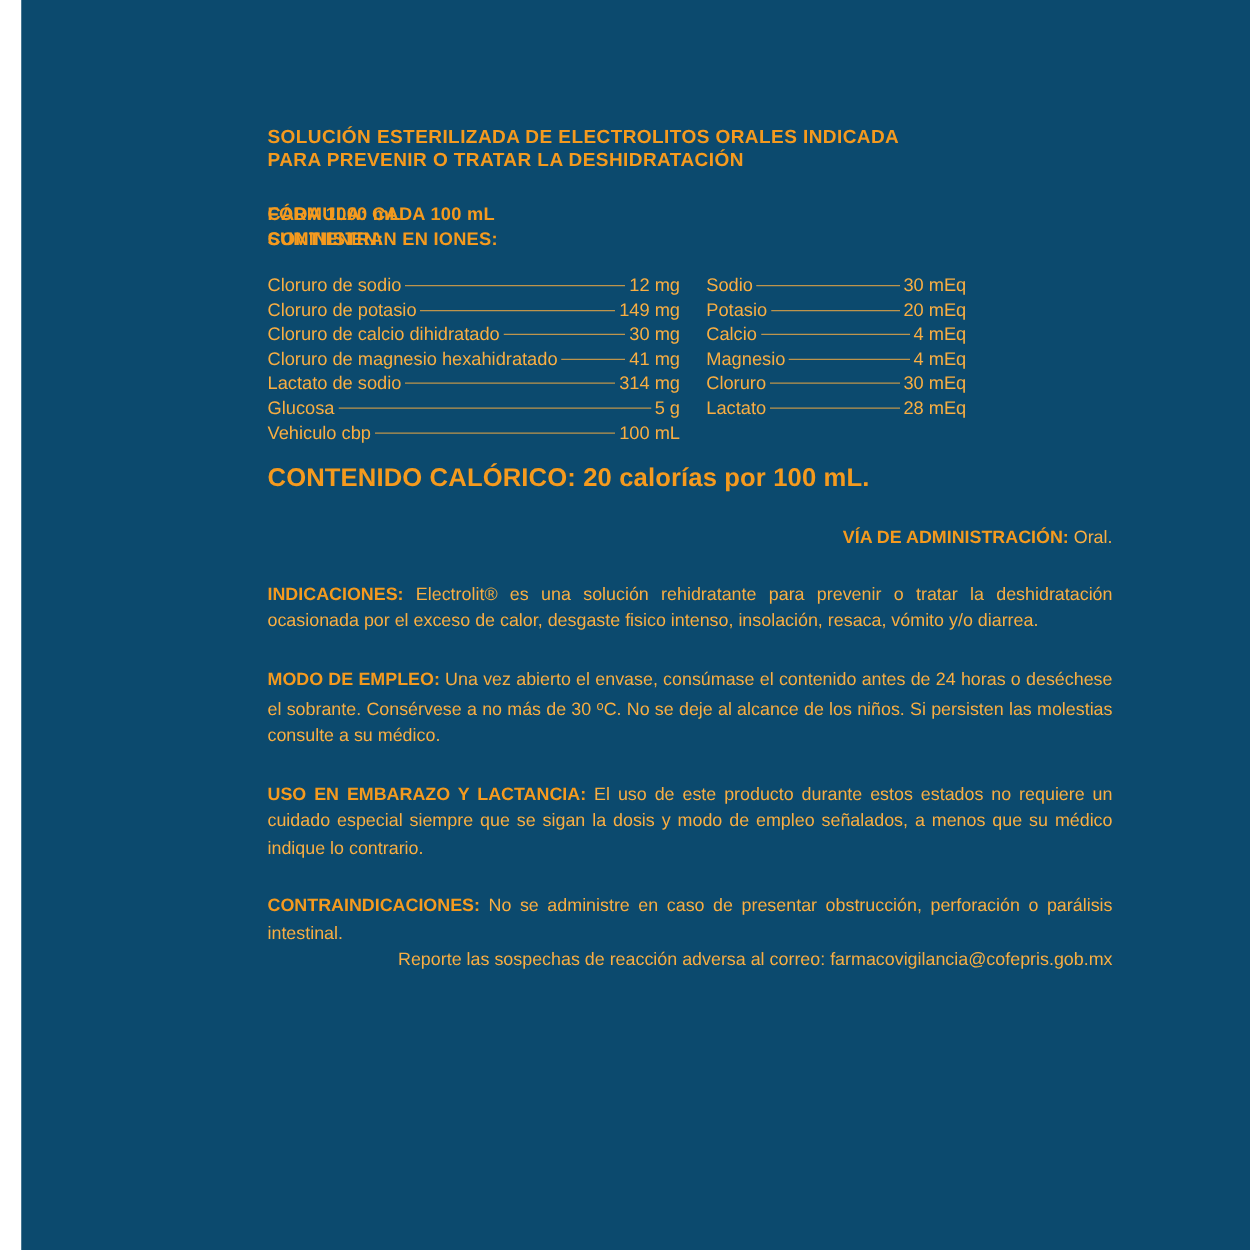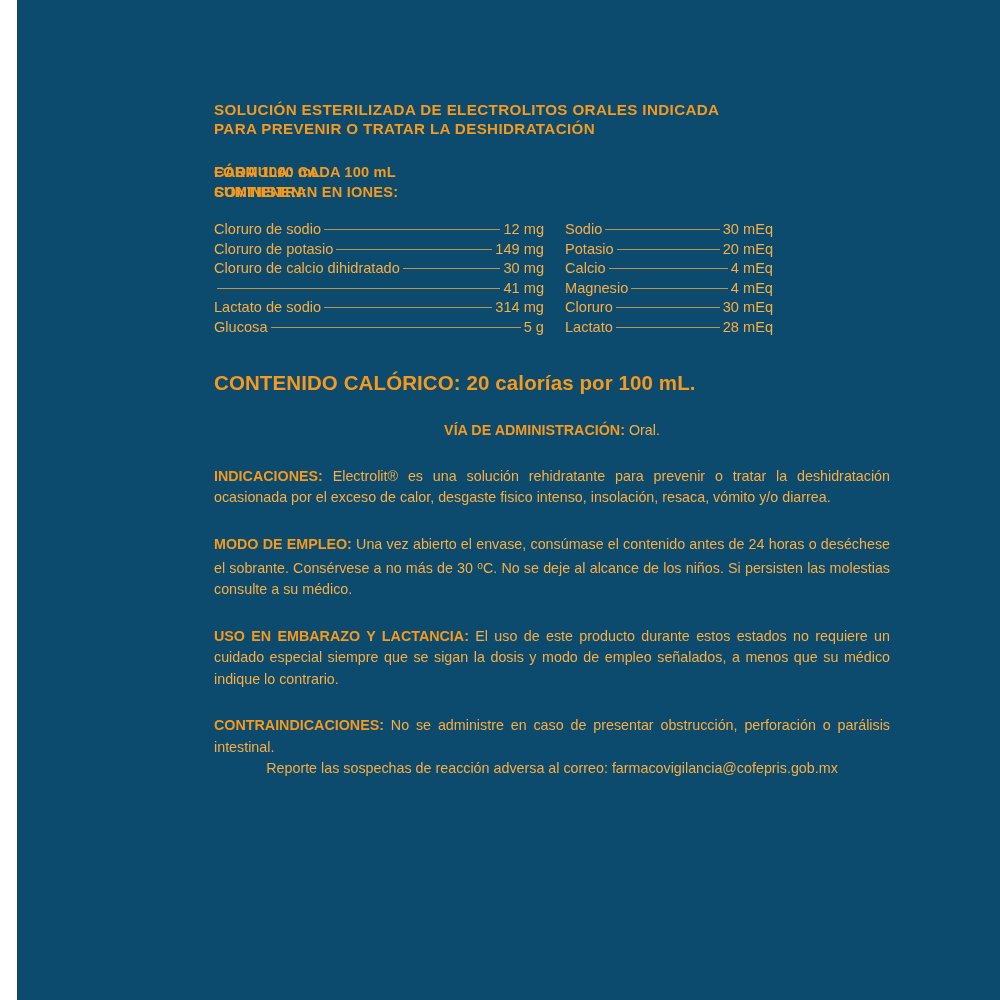--- a/index.html
+++ b/index.html
@@ -111,21 +111,21 @@
     line-height: 21.5px;
     text-align: justify;
     margin: 0;
   }
   .para .k {
     font-weight: bold;
     color: #F59A1E;
   }
   .para .t { color: #F9AE42; }
 
-  .para-nojust { text-align: center; }
+  .para-nojust { text-align: right; }
 
   .sp-admin  { margin-top: 24px; }
   .sp-ind    { margin-top: 24px; }
   .sp-dosis  { margin-top: 25px; }
   .sp-modo   { margin-top: 25px; }
   .sp-uso    { margin-top: 25px; }
   .sp-contra { margin-top: 25px; }
   .sp-nota   { margin-top: 27px; }
   sup.ord { font-size: 0.72em; vertical-align: 0.38em; }
 </style>
@@ -163,32 +163,38 @@
           <span class="nm">Cloruro de potasio</span>
           <span class="leader"></span>
           <span class="val">149 mg</span>
         </div>
         <div class="row">
           <span class="nm">Cloruro de calcio dihidratado</span>
           <span class="leader"></span>
           <span class="val">30 mg</span>
         </div>
         <div class="row">
+          <span class="nm">Cloruro de magnesio hexahidratado</span>
           <span class="leader"></span>
           <span class="val">41 mg</span>
         </div>
         <div class="row">
           <span class="nm">Lactato de sodio</span>
           <span class="leader"></span>
           <span class="val">314 mg</span>
         </div>
         <div class="row">
           <span class="nm">Glucosa</span>
           <span class="leader"></span>
           <span class="val">5 g</span>
+        </div>
+        <div class="row">
+          <span class="nm">Vehiculo cbp</span>
+          <span class="leader"></span>
+          <span class="val">100 mL</span>
         </div>
       </div>
 
       <div class="tbl tbl-right body">
         <div class="row">
           <span class="nm">Sodio</span>
           <span class="leader"></span>
           <span class="val">30 mEq</span>
         </div>
         <div class="row">

